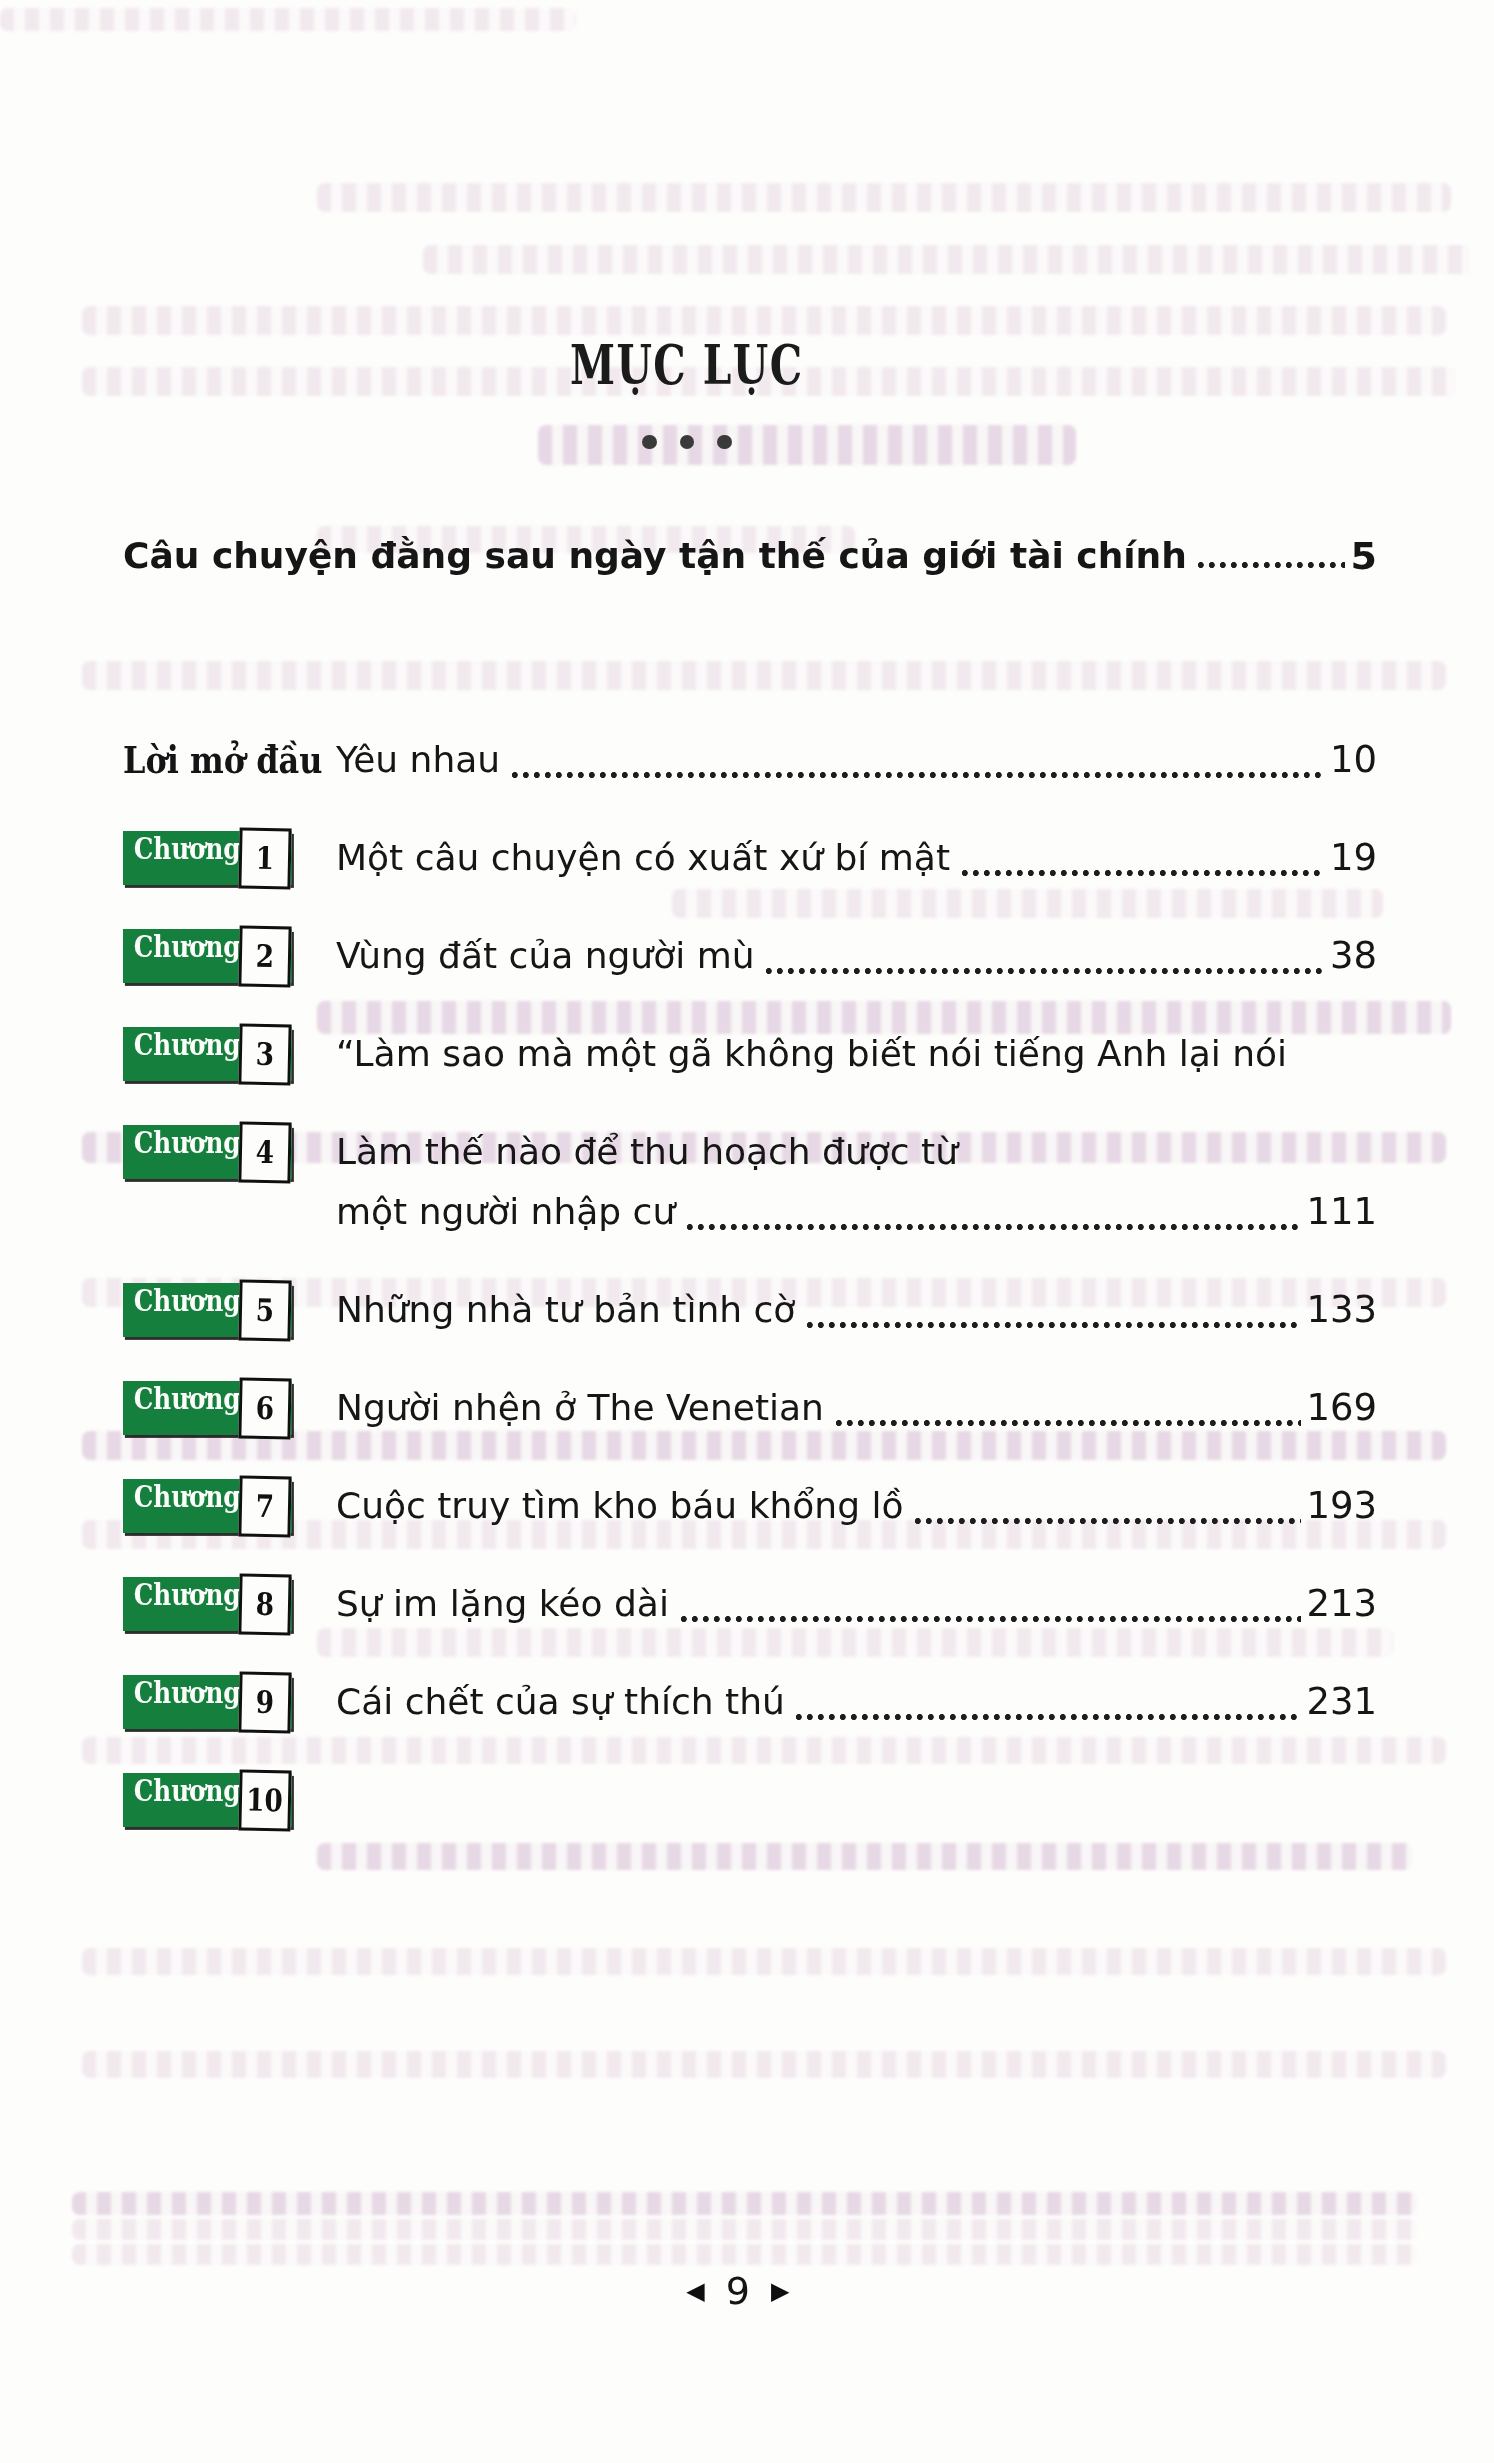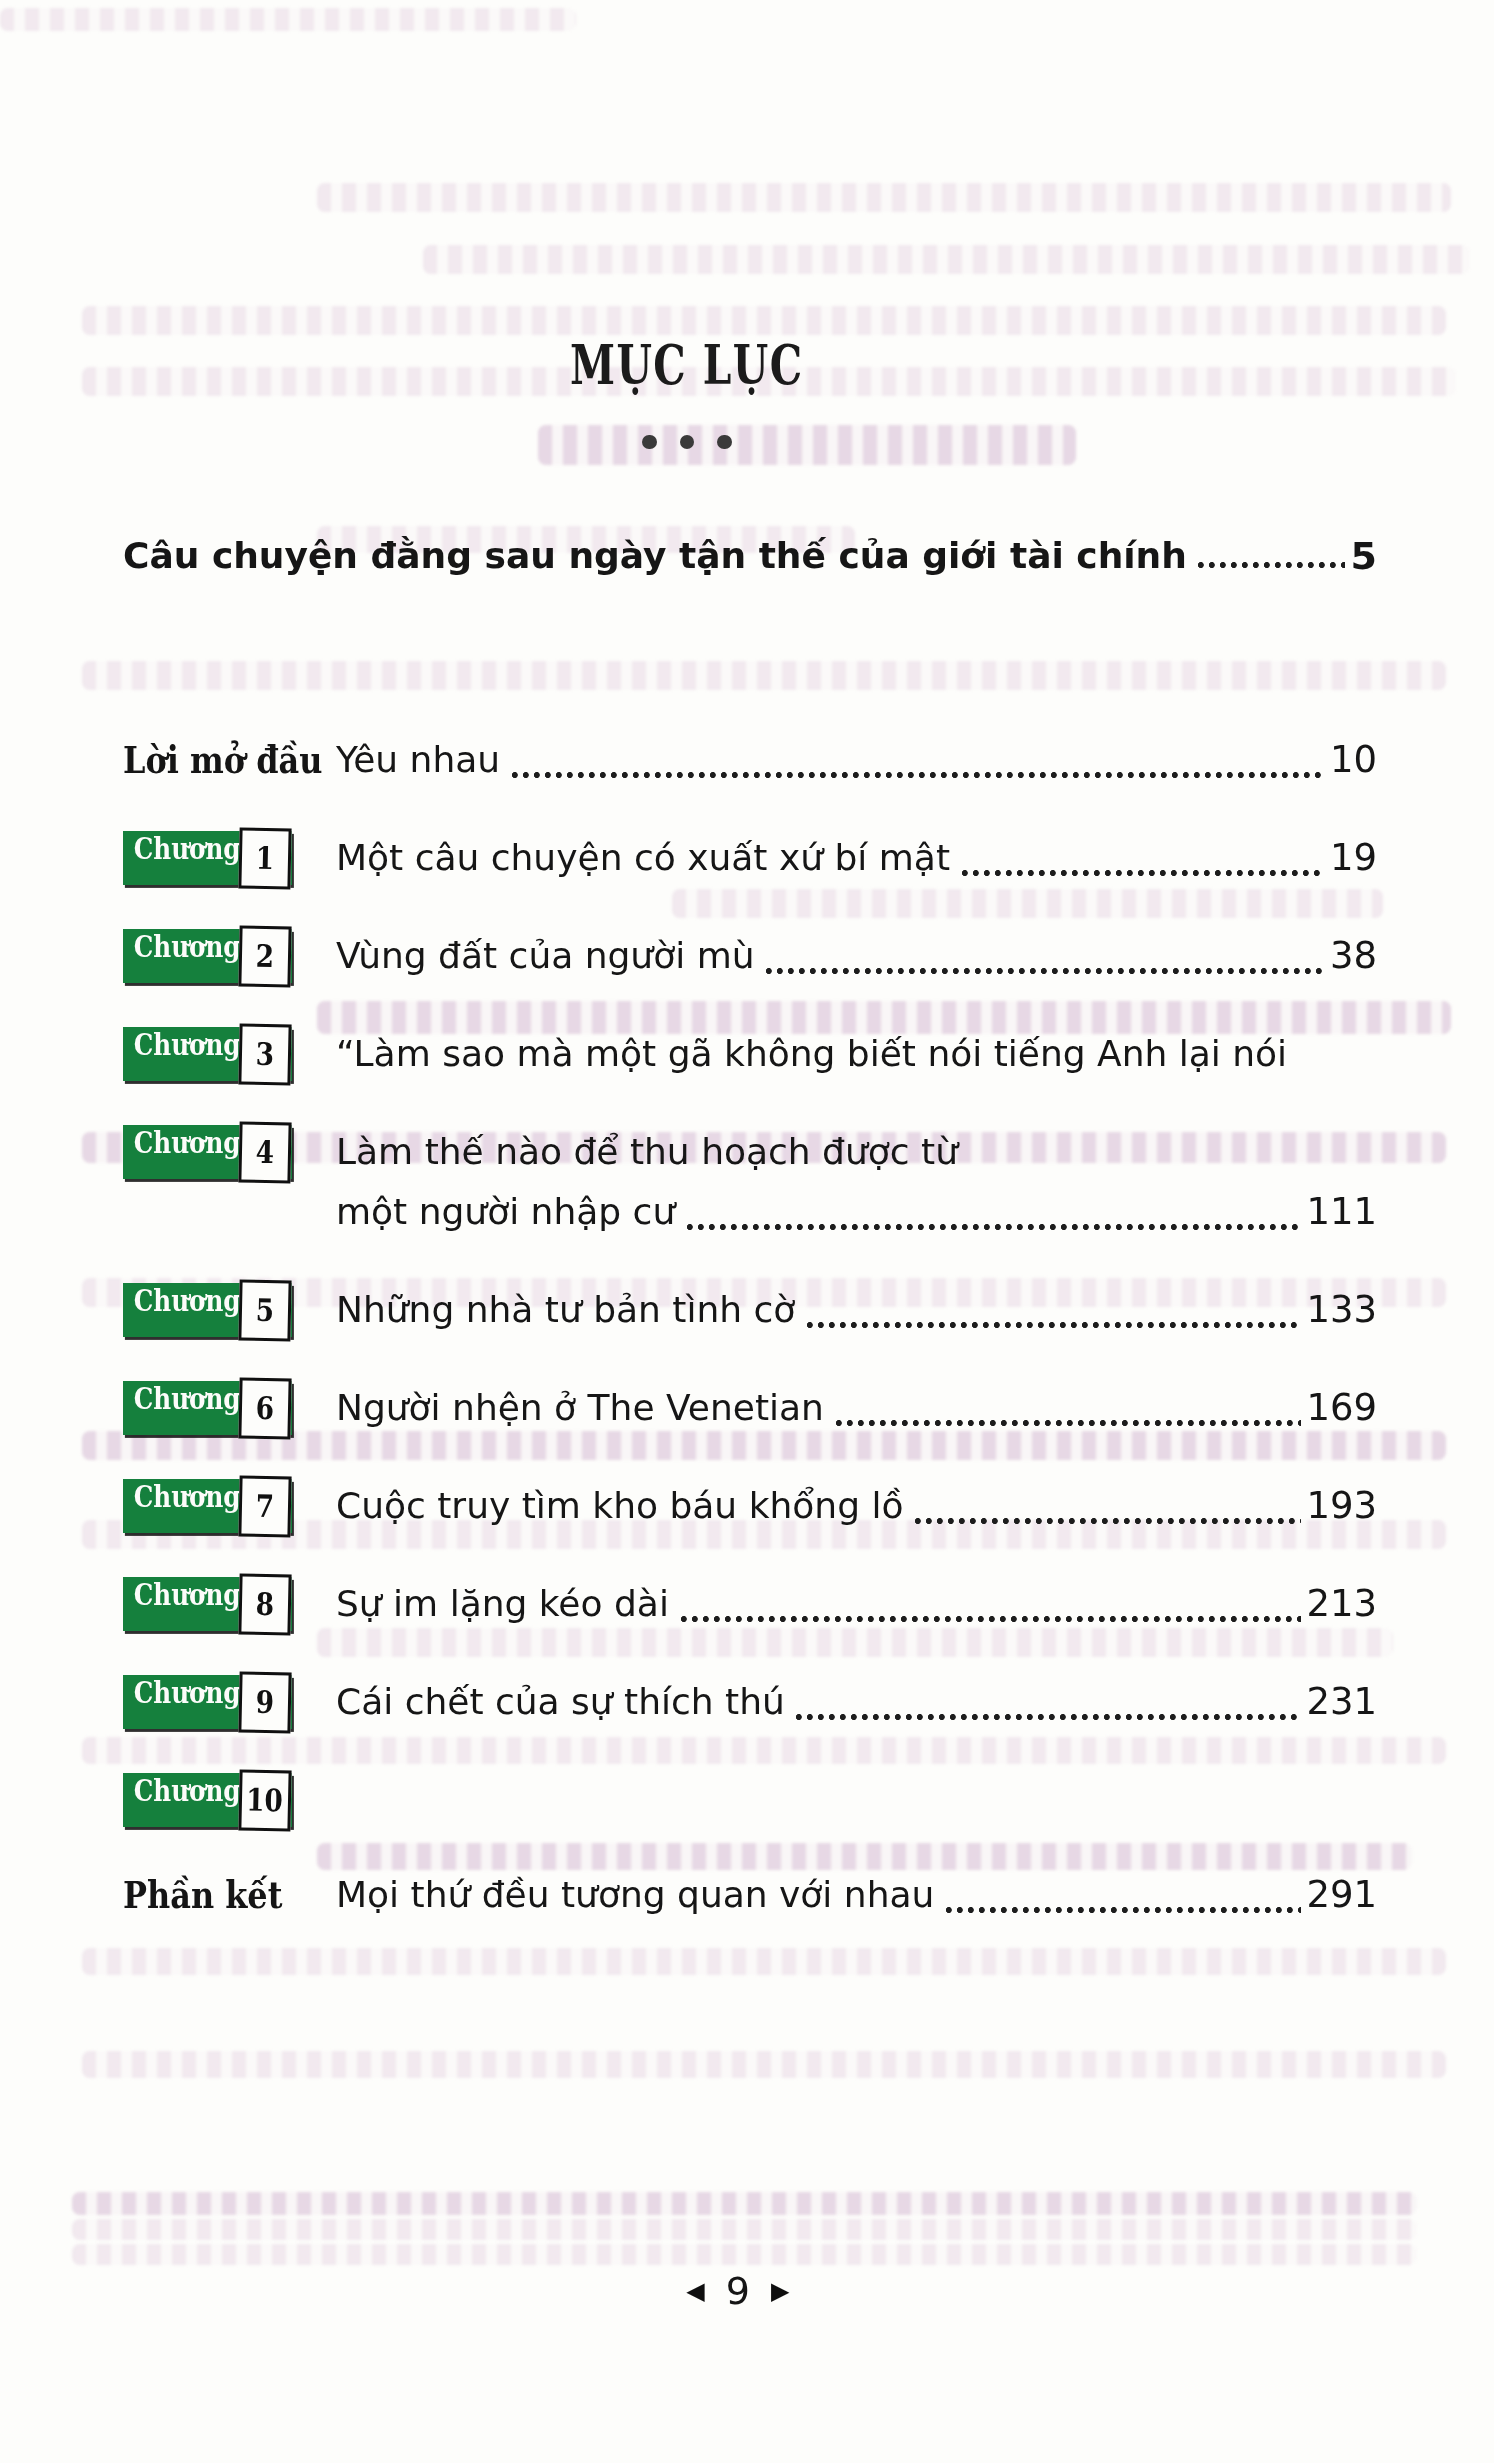--- a/index.html
+++ b/index.html
@@ -306,32 +306,20 @@
         <div class="row">
           <div class="left">
             <div class="badge">
               <span class="badge-label">Chương</span>
               <div class="badge-num">
                 <span>10</span>
               </div>
             </div>
           </div>
         </div>
-        <div class="row">
-          <div class="left">
-            <div class="sec-label">Phần kết</div>
-          </div>
-          <div class="right">
-            <div class="t-line">
-              <span class="t-text">Mọi thứ đều tương quan với nhau</span>
-              <div class="leader"></div>
-              <span class="t-page">291</span>
-            </div>
-          </div>
-        </div>
       </div>
 
   </div>
 
   <div class="footer">
     <span class="nav-arrow">◀</span>
     <span class="footer-page">9</span>
     <span class="nav-arrow">▶</span>
   </div>
 

